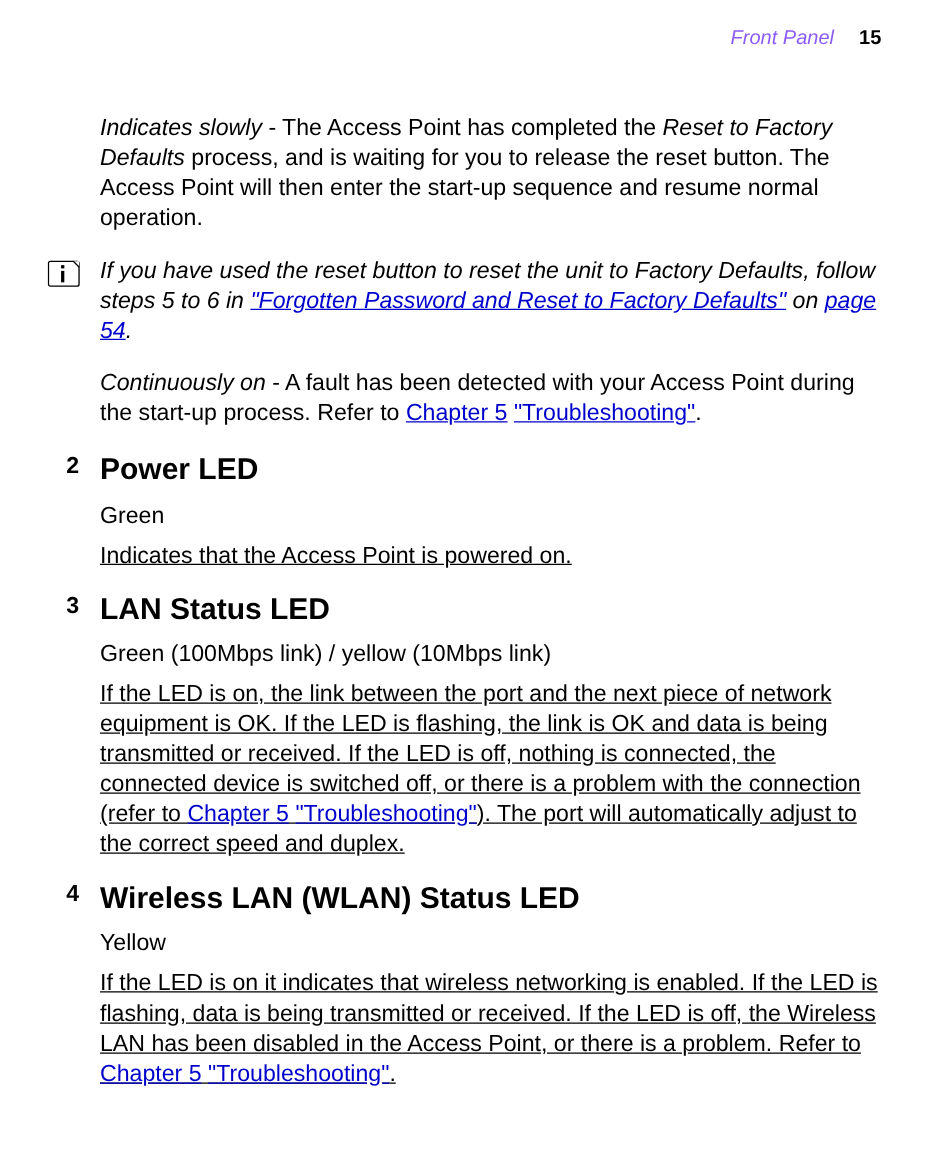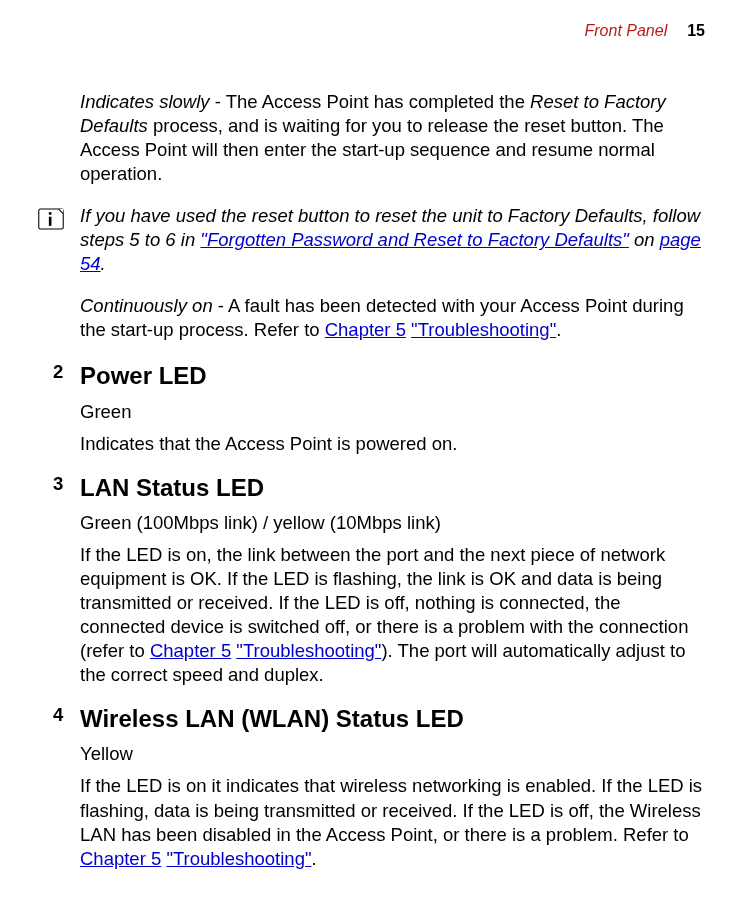--- a/index.html
+++ b/index.html
@@ -14,21 +14,21 @@
     display: flex;
     justify-content: flex-end;
     align-items: baseline;
     gap: 20px;
     margin-bottom: 50px;
     padding-right: 10px;
   }
   .header-section {
     font-style: italic;
     font-size: 16px;
-    color: #b91c1c;
+    color: #8b5cf6;
     font-weight: 400;
   }
   .header-page {
     font-weight: 700;
     font-size: 16px;
     text-align: center;
   }
   .content {
     padding-left: 50px;
     padding-right: 10px;
@@ -69,20 +69,21 @@
   .list-title {
     font-weight: 700;
     font-size: 24px;
     margin-bottom: 8px;
   }
   .sub-color {
     margin-bottom: 8px;
   }
   .body-text {
     margin-bottom: 16px;
+    text-decoration: underline;
   }
 </style>
 </head>
 <body>
 
 <div class="header">
   <span class="header-section">Front Panel</span>
   <span class="header-page">15</span>
 </div>
 

